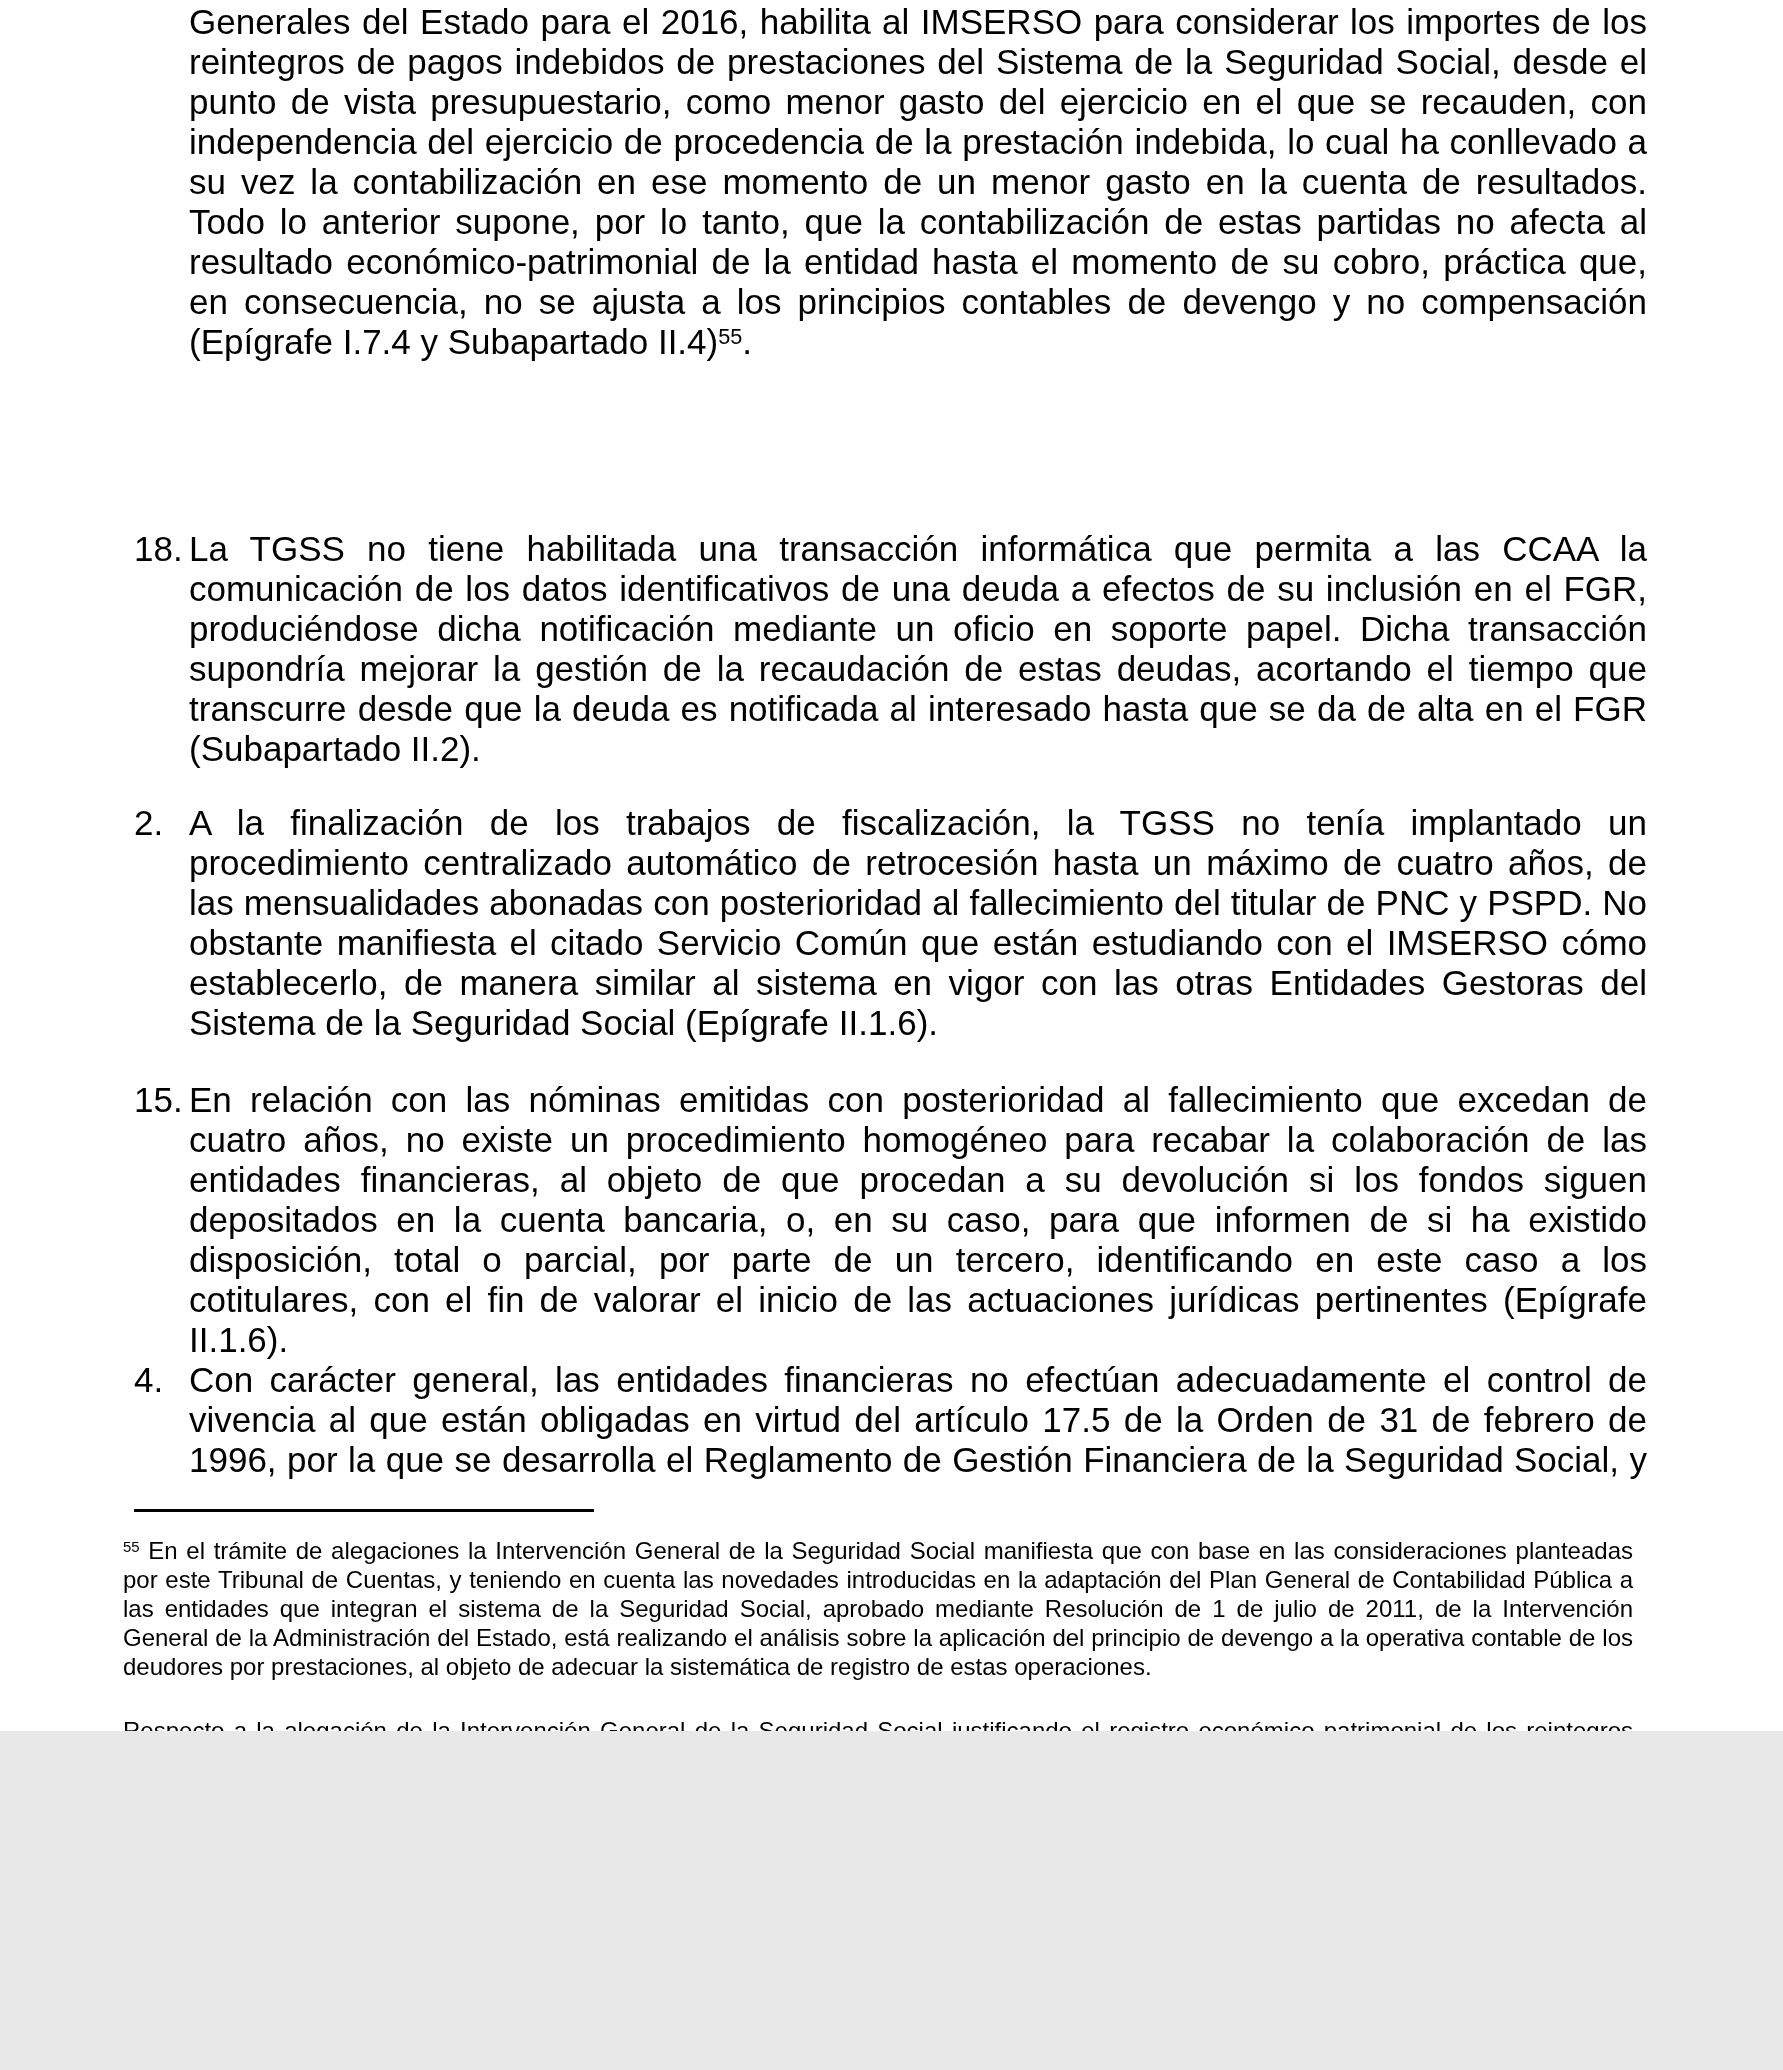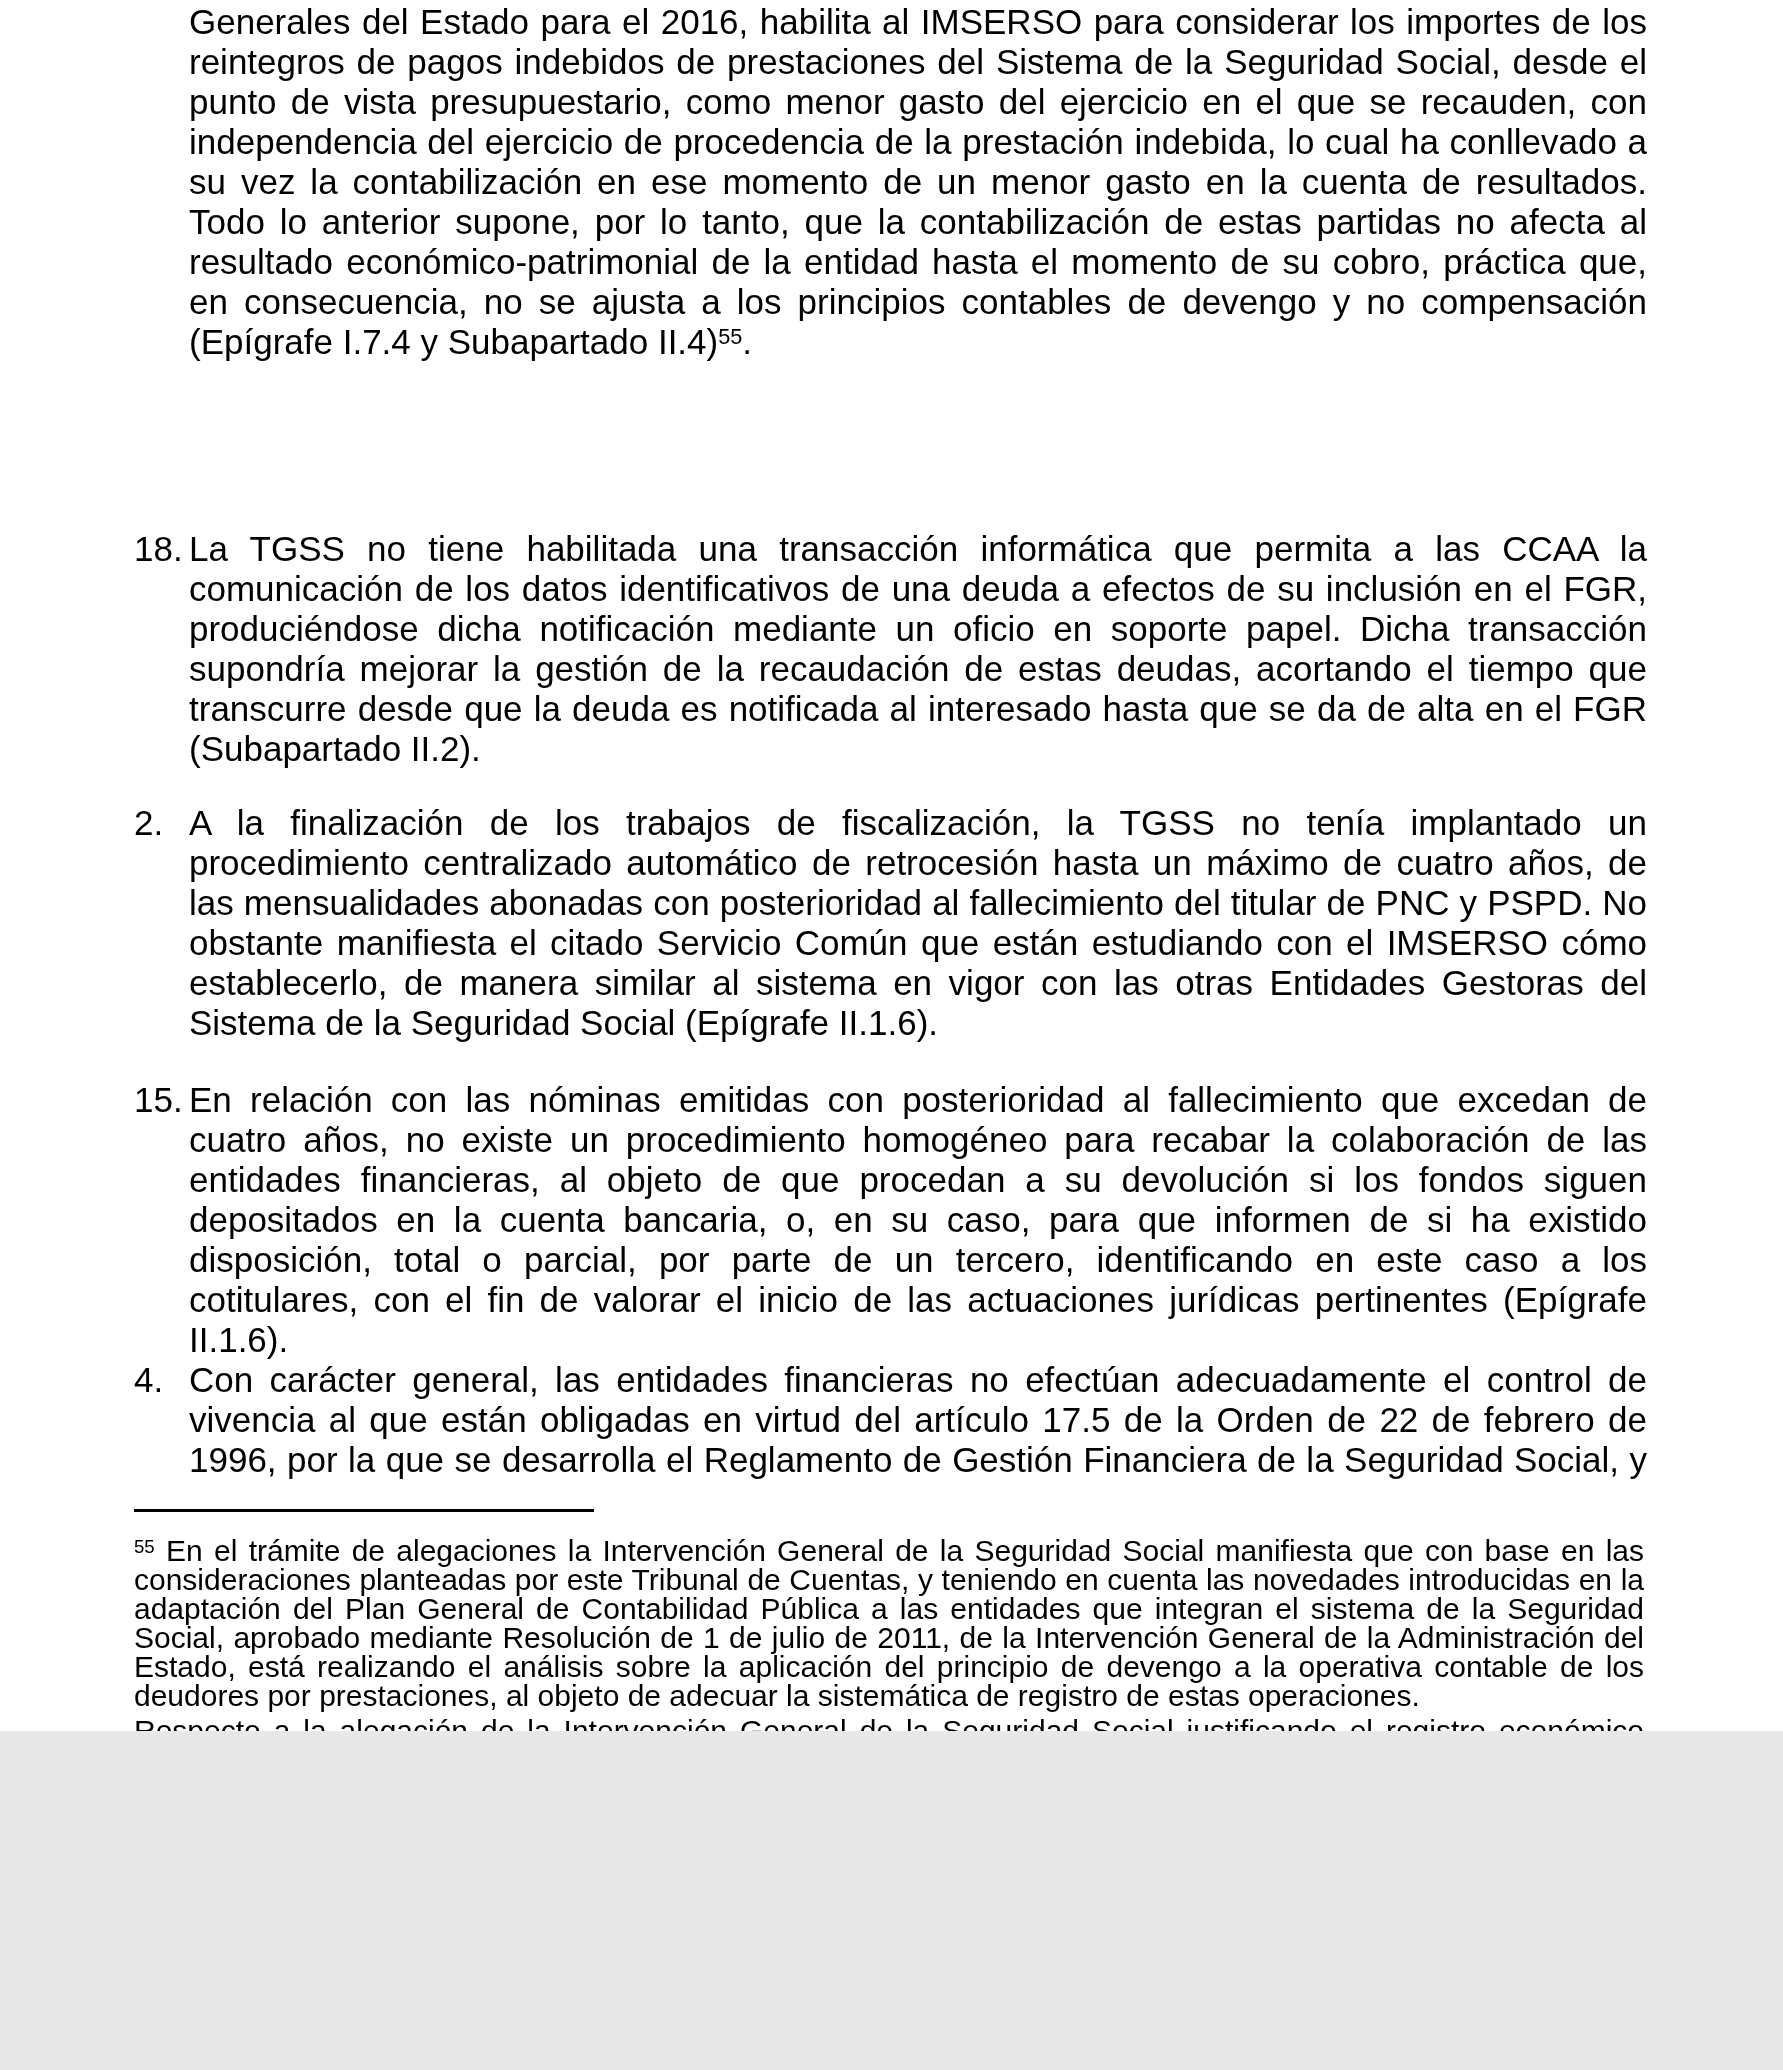--- a/index.html
+++ b/index.html
@@ -53,23 +53,23 @@
   .fn-divider {
     position: absolute;
     left: 134px;
     top: 1509px;
     width: 460px;
     height: 3.4px;
     background: #000000;
   }
   .footnote {
     position: absolute;
-    left: 134px;
+    left: 123px;
     width: 1510px;
-    font-size: 30px;
+    font-size: 24px;
     line-height: 29px;
     text-align: justify;
     margin: 0;
   }
   .footnote-1 { top: 1536px; }
   .footnote-2 { top: 1716px; }
   sup.fnref {
     font-size: 0.62em;
     line-height: 0;
     vertical-align: baseline;
@@ -95,21 +95,21 @@
     <span class="itext">A la finalización de los trabajos de fiscalización, la TGSS no tenía implantado un procedimiento centralizado automático de retrocesión hasta un máximo de cuatro años, de las mensualidades abonadas con posterioridad al fallecimiento del titular de PNC y PSPD. No obstante manifiesta el citado Servicio Común que están estudiando con el IMSERSO cómo establecerlo, de manera similar al sistema en vigor con las otras Entidades Gestoras del Sistema de la Seguridad Social (Epígrafe II.1.6).</span>
   </div>
 
   <div class="hang item item-15 body-text">
     <span class="num">15.</span>
     <span class="itext">En relación con las nóminas emitidas con posterioridad al fallecimiento que excedan de cuatro años, no existe un procedimiento homogéneo para recabar la colaboración de las entidades financieras, al objeto de que procedan a su devolución si los fondos siguen depositados en la cuenta bancaria, o, en su caso, para que informen de si ha existido disposición, total o parcial, por parte de un tercero, identificando en este caso a los cotitulares, con el fin de valorar el inicio de las actuaciones jurídicas pertinentes (Epígrafe II.1.6).</span>
   </div>
 
   <div class="hang item item-16 body-text force-justify-last">
     <span class="num">4.</span>
-    <span class="itext">Con carácter general, las entidades financieras no efectúan adecuadamente el control de vivencia al que están obligadas en virtud del artículo 17.5 de la Orden de 22 de febrero de 1996, por la que se desarrolla el Reglamento de Gestión Financiera de la Seguridad Social, y</span>
+    <span class="itext">Con carácter general, las entidades financieras no efectúan adecuadamente el control de vivencia al que están obligadas en virtud del artículo 17.5 de la Orden de 31 de febrero de 1996, por la que se desarrolla el Reglamento de Gestión Financiera de la Seguridad Social, y</span>
   </div>
 
   <div class="fn-divider"></div>
 
   <p class="footnote footnote-1"><sup class="fnref">55</sup> <span>En el trámite de alegaciones la Intervención General de la Seguridad Social manifiesta que con base en las consideraciones planteadas por este Tribunal de Cuentas, y teniendo en cuenta las novedades introducidas en la adaptación del Plan General de Contabilidad Pública a las entidades que integran el sistema de la Seguridad Social, aprobado mediante Resolución de 1 de julio de 2011, de la Intervención General de la Administración del Estado, está realizando el análisis sobre la aplicación del principio de devengo a la operativa contable de los deudores por prestaciones, al objeto de adecuar la sistemática de registro de estas operaciones.</span></p>
 
   <p class="footnote footnote-2"><span>Respecto a la alegación de la Intervención General de la Seguridad Social justificando el registro económico patrimonial de los reintegros como un menor gasto en la cuenta de resultados, aunque esté así recogido en la quinta parte (Definiciones y relaciones contables) de la Adaptación del Plan General de Contabilidad Pública a las entidades que integran el Sistema de la Seguridad Social y en la regla 94 de la Instrucción de contabilidad para las entidades que integran el Sistema de la Seguridad Social, lo cierto es que el mismo incumple un principio básico de la contabilidad pública, el de no compensación, recogido en el artículo 122.1.e) de la Ley 47/2003, de 26 de noviembre, General Presupuestaria, y en el Marco conceptual de la contabilidad de las entidades que integran el sistema de la Seguridad Social de la misma Adaptación. Por ello, procedería también llevar a cabo el análisis sobre la aplicación del principio de no compensación a la operativa contable de los deudores por prestaciones.</span></p>
 
 </div>
 

